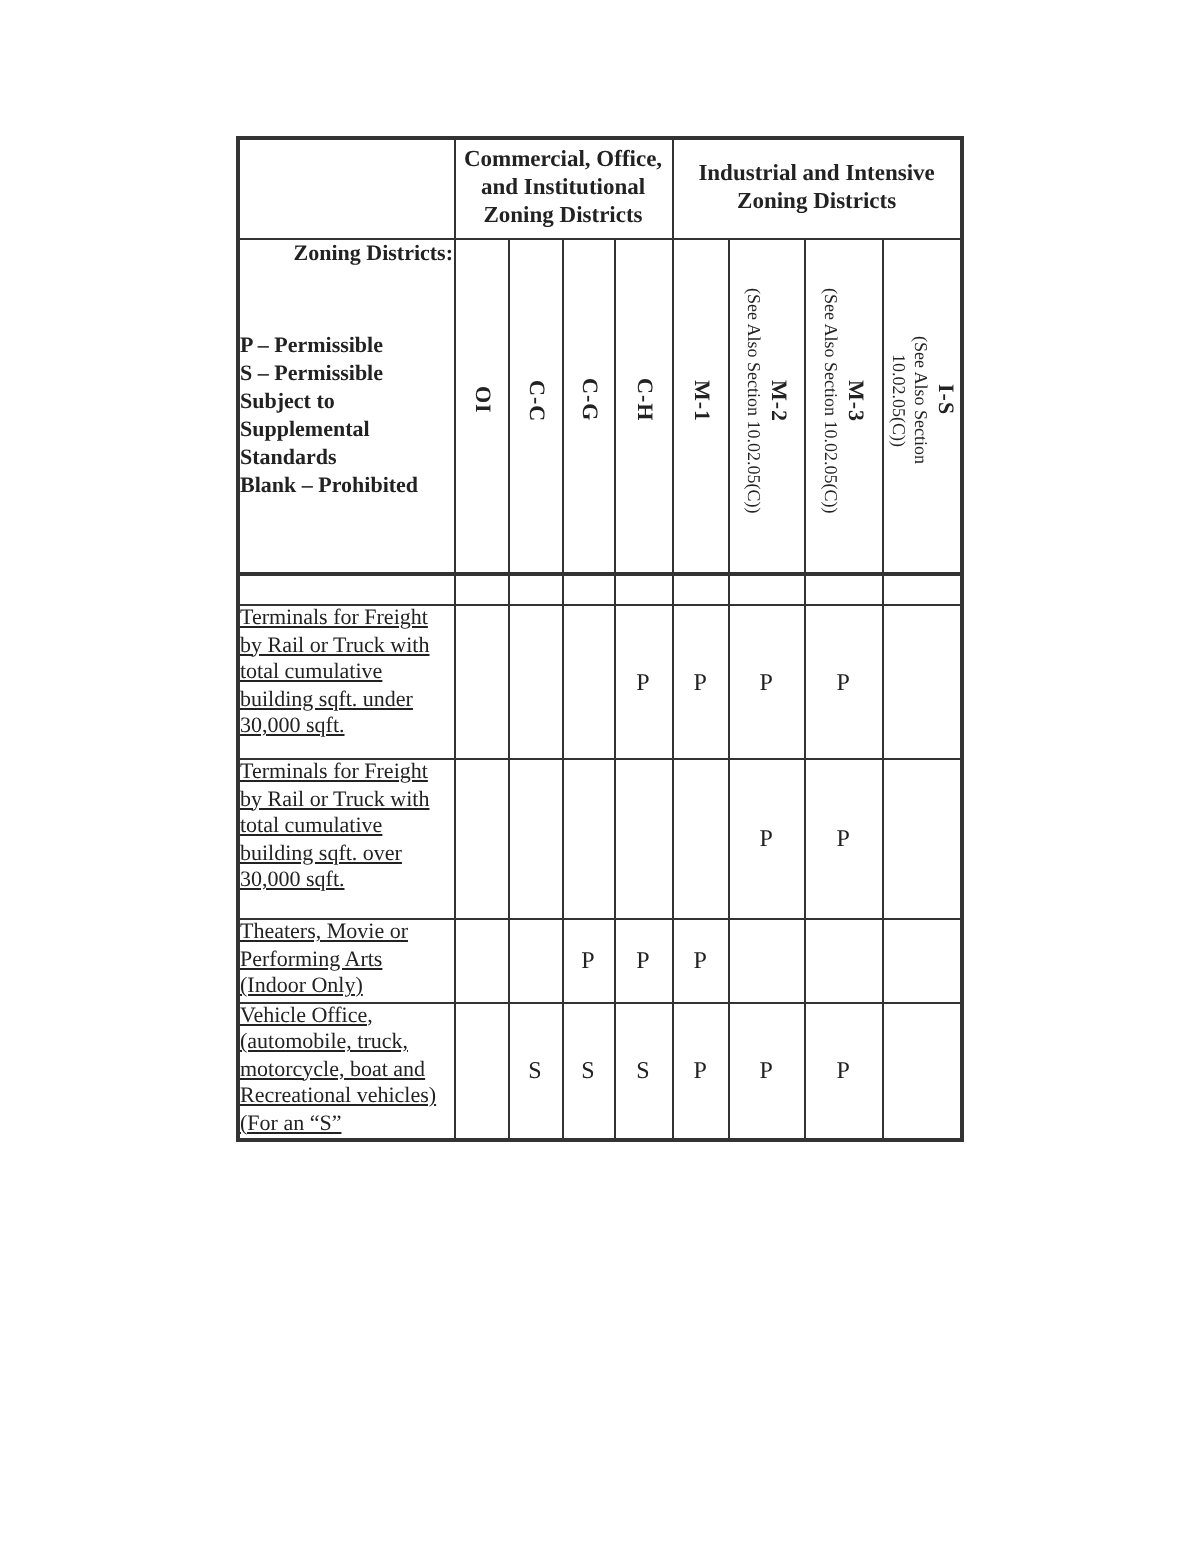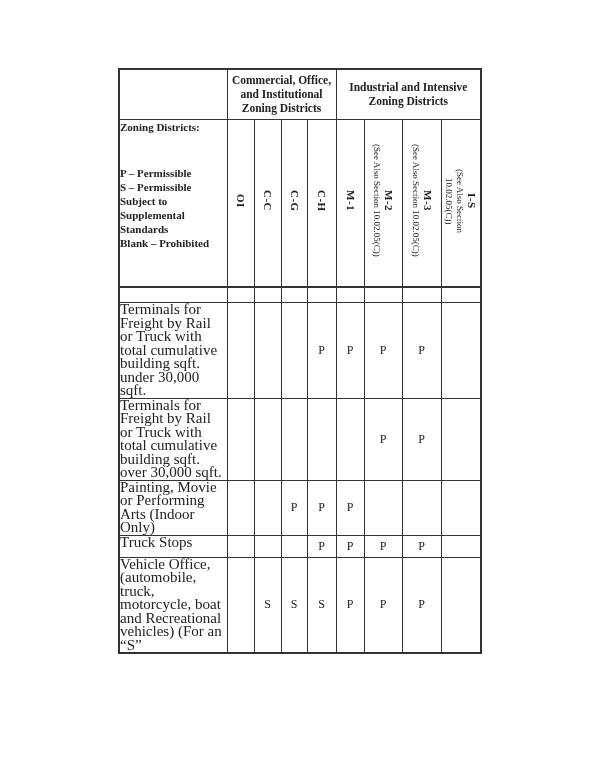--- a/index.html
+++ b/index.html
@@ -38,21 +38,21 @@
     vertical-align: middle;
     white-space: pre-line;
   }
   td.legend {
     vertical-align: top;
     font-weight: bold;
     font-size: 11px;
     line-height: 14px;
     padding: 6px 4px 2px 5px;
   }
-  .legend-title { text-align: left; margin-bottom: 32px; }
+  .legend-title { text-align: right; margin-bottom: 32px; }
   .legend-body  { white-space: pre-line; text-align: left; margin-top: 20px; }
 
   td.dhc { text-align: center; vertical-align: middle; }
   .vert {
     display: inline-block;
     writing-mode: vertical-rl;
     text-align: center;
     max-height: 162px;
   }
   .dname {
@@ -63,23 +63,24 @@
   }
   .dnote {
     font-size: 9px;
     line-height: 11px;
     white-space: pre-line;
     font-weight: normal;
   }
 
   td.use-lbl {
     vertical-align: top;
-    font-size: 15px;
+    font-size: 11px;
     line-height: 13.5px;
     padding: 2px 3px 2px 5px;
+    text-decoration: underline;
   }
   td.pc {
     text-align: center;
     vertical-align: middle;
     font-size: 12px;
   }
   tr.spacer td { height: 14px; }
 </style>
 </head>
 <body>
@@ -199,43 +200,32 @@
       <td class="pc"></td>
       <td class="pc"></td>
       <td class="pc"></td>
       <td class="pc gdiv"></td>
       <td class="pc">P</td>
       <td class="pc">P</td>
       <td class="pc"></td>
     </tr>
 
     <tr style="height:40px">
-      <td class="lbl use-lbl">Painting, Movie or Performing Arts (Indoor Only)</td>
+      <td class="lbl use-lbl">Theaters, Movie or Performing Arts (Indoor Only)</td>
       <td class="pc"></td>
       <td class="pc"></td>
       <td class="pc">P</td>
       <td class="pc">P</td>
       <td class="pc gdiv">P</td>
       <td class="pc"></td>
       <td class="pc"></td>
       <td class="pc"></td>
     </tr>
 
 
-    <tr style="height:22px">
-      <td class="lbl use-lbl">Truck Stops</td>
-      <td class="pc"></td>
-      <td class="pc"></td>
-      <td class="pc"></td>
-      <td class="pc">P</td>
-      <td class="pc gdiv">P</td>
-      <td class="pc">P</td>
-      <td class="pc">P</td>
-      <td class="pc"></td>
-    </tr>
 
     <tr style="height:64px">
       <td class="lbl use-lbl">Vehicle Office, (automobile, truck, motorcycle, boat and Recreational vehicles) (For an “S”</td>
       <td class="pc"></td>
       <td class="pc">S</td>
       <td class="pc">S</td>
       <td class="pc">S</td>
       <td class="pc gdiv">P</td>
       <td class="pc">P</td>
       <td class="pc">P</td>

